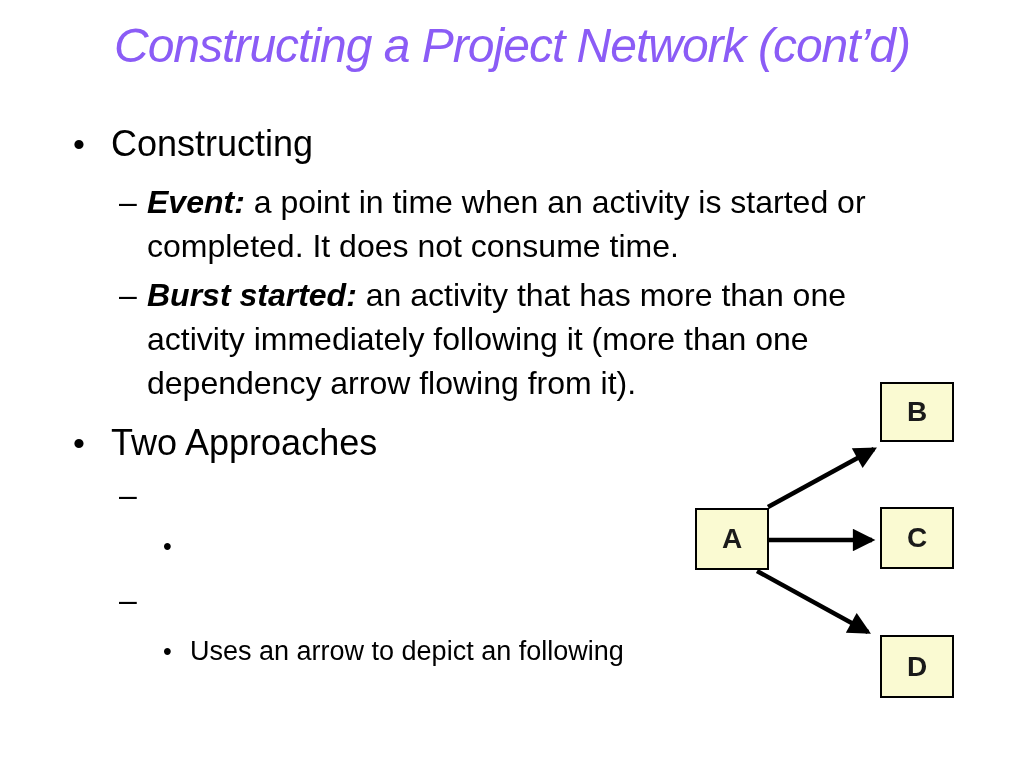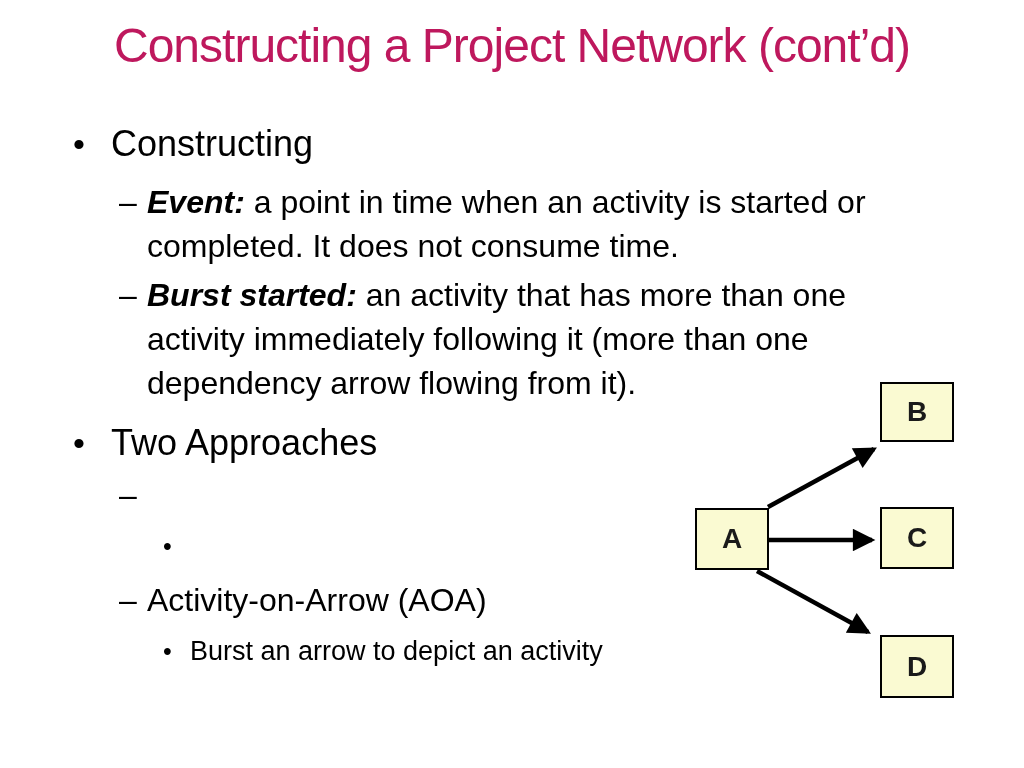--- a/index.html
+++ b/index.html
@@ -14,22 +14,23 @@
   }
   .title {
     position: absolute;
     top: 20px;
     left: 0;
     width: 1024px;
     text-align: center;
     font-size: 48px;
     line-height: 52px;
     letter-spacing: -1px;
-    color: #be185d;
+    color: #8b5cf6;
     white-space: nowrap;
+    font-style: italic;
   }
   .item { position: absolute; line-height: 44px; }
   .item .marker { position: absolute; top: 0; }
   .item .text  { display: inline; }
   .lvl1 { left: 111px; font-size: 36px; }
   .lvl1 .marker { left: -38px; font-size: 34px; }
   .lvl2 { left: 147px; font-size: 32px; }
   .lvl2 .marker { left: -28px; font-size: 32px; }
   .lvl3 { left: 190px; font-size: 27px; }
   .lvl3 .marker { left: -27px; font-size: 25px; }
@@ -88,26 +89,25 @@
   <div class="item lvl2" style="top:473px">
     <span class="marker">–</span>
   </div>
 
   <div class="item lvl3" style="top:524px">
     <span class="marker">•</span>
   </div>
 
   <div class="item lvl2" style="top:578px">
     <span class="marker">–</span>
-    <span class="text">Activity-on-Arrow (AOA)</span>
   </div>
 
   <div class="item lvl3" style="top:629px">
     <span class="marker">•</span>
-    <span class="text">Burst an arrow to depict an activity</span>
+    <span class="text">Uses an arrow to depict an following</span>
   </div>
 
   <svg class="edges" width="1024" height="768" viewBox="0 0 1024 768">
     <defs>
       <marker id="ah" viewBox="0 0 10 10" refX="8.5" refY="5" markerWidth="6" markerHeight="5" orient="auto">
         <path d="M0,0 L10,5 L0,10 z" fill="#000000"></path>
       </marker>
     </defs>
     <line x1="768" y1="507" x2="874" y2="449" stroke="#000000" stroke-width="4.5" marker-end="url(#ah)"></line>
     <line x1="769" y1="540" x2="872" y2="540" stroke="#000000" stroke-width="4.5" marker-end="url(#ah)"></line>

